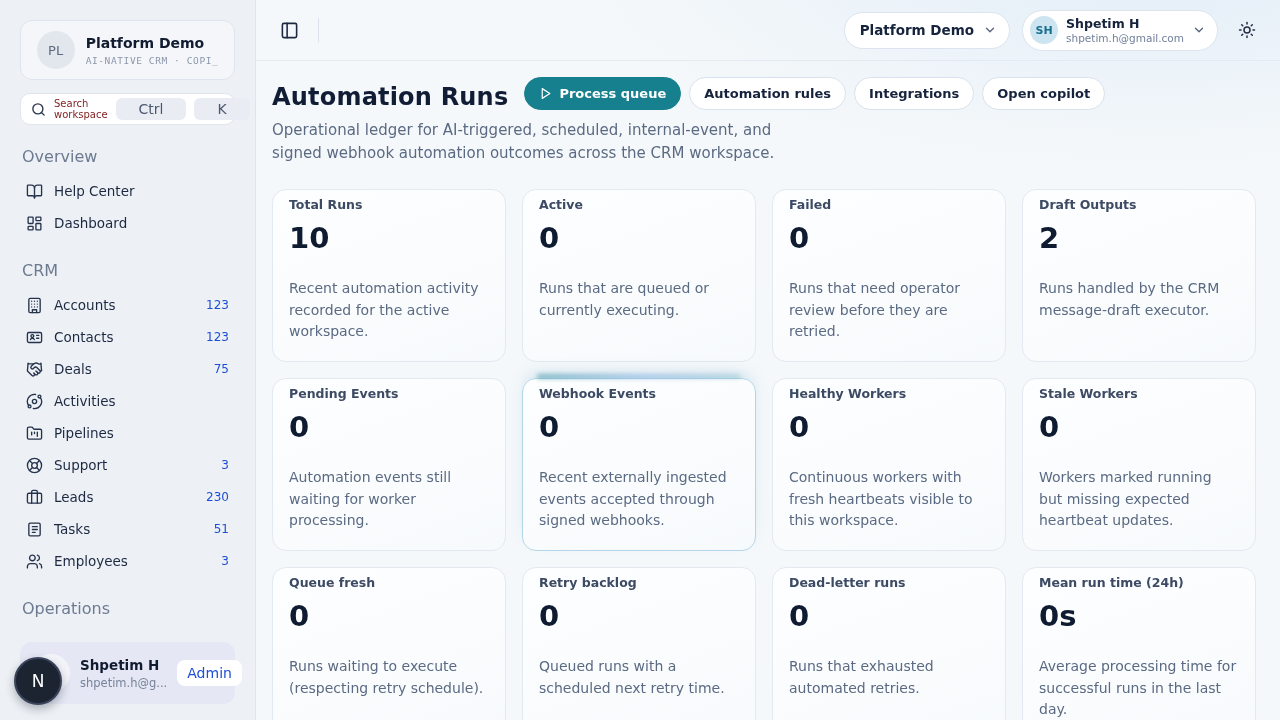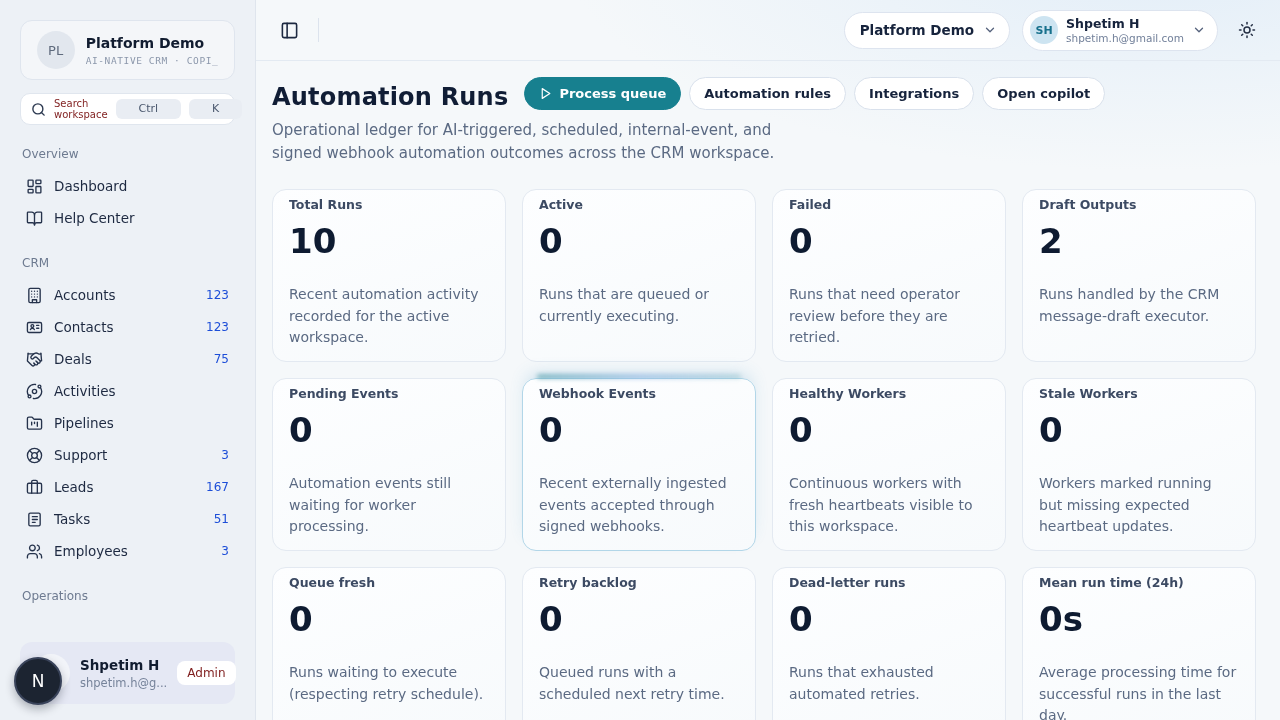--- a/index.html
+++ b/index.html
@@ -34,24 +34,24 @@
   }
   .search {
     margin-top:13px; height:32px; background:#fff;
     border:1px solid #e0e6ee; border-radius:10px;
     display:flex; align-items:center; gap:8px; padding:0 5px 0 10px;
     color:#3a455a; cursor:pointer;
   }
   .search-icon { color:#2c3950; }
   .search-ph { flex:1; font-size:10px; color:#7f1d1d; }
   .kbd {
-    background:#e9edf3; border-radius:6px; font-size:11px;
+    background:#e9edf3; border-radius:6px; font-size:14px;
     color:#4b586e; padding:3px 23px; line-height:1.2;
   }
-  .nav-label { font-size:12px; color:#6d7a90; margin:22px 0 9px 2px; }
+  .nav-label { font-size:16px; color:#6d7a90; margin:22px 0 9px 2px; }
   .nav-item {
     display:flex; align-items:center; gap:11px; height:32px;
     padding:0 6px; border-radius:8px; color:#1d2941; cursor:pointer;
   }
   .nav-icon { width:17px; height:17px; color:#26334c; flex:none; }
   .nav-icon svg { width:17px; height:17px; }
   .nav-text { font-size:13.5px; flex:1; }
   .nav-count { font-size:12px; color:#1d4ed8; }
   .side-spacer { flex:1; }
   .user-card {
@@ -60,21 +60,21 @@
   }
   .user-avatar {
     width:38px; height:38px; border-radius:50%; flex:none;
     background:#f2f4f9; color:#93a0b3; font-size:12px;
     display:flex; align-items:center; justify-content:center;
   }
   .user-name { font-size:13.5px; font-weight:bold; color:#111c30; }
   .user-email { font-size:11.5px; color:#76839a; margin-top:3px; }
   .admin-badge {
     margin-left:auto; background:#fff; border-radius:8px;
-    padding:5px 10px; font-size:12px; color:#7f1d1d;
+    padding:5px 10px; font-size:14px; color:#1d4ed8;
   }
   .float-badge {
     position:fixed; left:14px; top:657px; width:48px; height:48px;
     border-radius:50%; background:#1c2431; color:#fff;
     display:flex; align-items:center; justify-content:center;
     font-size:17px; border:2px solid #39435a;
     box-shadow:0 4px 10px rgba(10,16,30,.3); cursor:pointer; z-index:20;
   }
 
   
@@ -124,21 +124,21 @@
   .btn-secondary { background:#fff; color:#16233c; border:1px solid #d9e1ec; }
   .page-desc { margin-top:8px; font-size:15px; color:#5b6a83; max-width:505px; line-height:1.53; }
 
   .stats-grid { margin-top:24px; display:grid; grid-template-columns:repeat(4,1fr); gap:16px; }
   .stat-card {
     background:linear-gradient(160deg,#fdfeff 0%,#f7fafc 100%);
     border:1px solid #e3e9f1; border-radius:14px; padding:7px 16px;
     display:flex; flex-direction:column; min-height:173px; position:relative;
   }
   .stat-label { font-size:12.5px; font-weight:bold; color:#3c4a63; }
-  .stat-value { font-size:34px; font-weight:bold; color:#0e1b31; margin-top:9px; }
+  .stat-value { font-size:29px; font-weight:bold; color:#0e1b31; margin-top:9px; }
   .stat-desc { font-size:14px; color:#5b6a83; line-height:1.55; margin-top:23px; }
   .stat-card.highlight { border-color:#b2d6e8; box-shadow:0 -9px 18px -7px rgba(70,150,195,.3); }
   .stat-card.highlight::before {
     content:""; position:absolute; left:14px; right:14px; top:-5px; height:5px;
     border-radius:4px; filter:blur(2px);
     background:linear-gradient(90deg,rgba(23,128,143,.45),rgba(96,150,220,.38),rgba(23,128,143,.18));
   }
 </style>
 </head>
 <body>
@@ -163,36 +163,36 @@
     <span class="kbd">Ctrl</span>
     <span class="kbd">K</span>
   </div>
 
   <nav id="sidebar-nav">
       <div class="nav-section">
         <div class="nav-label">Overview</div>
         <div class="nav-item">
           <span class="nav-icon">
             <svg viewBox="0 0 24 24" fill="none" stroke="currentColor" stroke-width="1.9" stroke-linecap="round" stroke-linejoin="round">
+              <path d="M12 7v14"></path>
+              <path d="M3 18a1 1 0 0 1-1-1V4a1 1 0 0 1 1-1h5a4 4 0 0 1 4 4 4 4 0 0 1 4-4h5a1 1 0 0 1 1 1v13a1 1 0 0 1-1 1h-6a3 3 0 0 0-3 3 3 3 0 0 0-3-3z"></path>
+            </svg>
+          </span>
+          <span class="nav-text">Help Center</span>
+        </div>
+        <div class="nav-item">
+          <span class="nav-icon">
+            <svg viewBox="0 0 24 24" fill="none" stroke="currentColor" stroke-width="1.9" stroke-linecap="round" stroke-linejoin="round">
               <rect width="7" height="9" x="3" y="3" rx="1"></rect>
               <rect width="7" height="5" x="14" y="3" rx="1"></rect>
               <rect width="7" height="9" x="14" y="12" rx="1"></rect>
               <rect width="7" height="5" x="3" y="16" rx="1"></rect>
             </svg>
           </span>
           <span class="nav-text">Dashboard</span>
-        </div>
-        <div class="nav-item">
-          <span class="nav-icon">
-            <svg viewBox="0 0 24 24" fill="none" stroke="currentColor" stroke-width="1.9" stroke-linecap="round" stroke-linejoin="round">
-              <path d="M12 7v14"></path>
-              <path d="M3 18a1 1 0 0 1-1-1V4a1 1 0 0 1 1-1h5a4 4 0 0 1 4 4 4 4 0 0 1 4-4h5a1 1 0 0 1 1 1v13a1 1 0 0 1-1 1h-6a3 3 0 0 0-3 3 3 3 0 0 0-3-3z"></path>
-            </svg>
-          </span>
-          <span class="nav-text">Help Center</span>
         </div>
       </div>
       <div class="nav-section">
         <div class="nav-label">CRM</div>
         <div class="nav-item">
           <span class="nav-icon">
             <svg viewBox="0 0 24 24" fill="none" stroke="currentColor" stroke-width="1.9" stroke-linecap="round" stroke-linejoin="round">
               <rect width="16" height="20" x="4" y="2" rx="2"></rect>
               <path d="M9 22v-4h6v4"></path>
               <path d="M8 6h.01M16 6h.01M12 6h.01M12 10h.01M12 14h.01M16 10h.01M16 14h.01M8 10h.01M8 14h.01"></path>
@@ -265,21 +265,21 @@
           <span class="nav-count">3</span>
         </div>
         <div class="nav-item">
           <span class="nav-icon">
             <svg viewBox="0 0 24 24" fill="none" stroke="currentColor" stroke-width="1.9" stroke-linecap="round" stroke-linejoin="round">
               <path d="M16 20V4a2 2 0 0 0-2-2h-4a2 2 0 0 0-2 2v16"></path>
               <rect width="20" height="14" x="2" y="6" rx="2"></rect>
             </svg>
           </span>
           <span class="nav-text">Leads</span>
-          <span class="nav-count">167</span>
+          <span class="nav-count">230</span>
         </div>
         <div class="nav-item">
           <span class="nav-icon">
             <svg viewBox="0 0 24 24" fill="none" stroke="currentColor" stroke-width="1.9" stroke-linecap="round" stroke-linejoin="round">
               <rect x="4" y="3" width="16" height="18" rx="2"></rect>
               <path d="M9 8h7"></path>
               <path d="M9 12h7"></path>
               <path d="M9 16h4"></path>
             </svg>
           </span>

